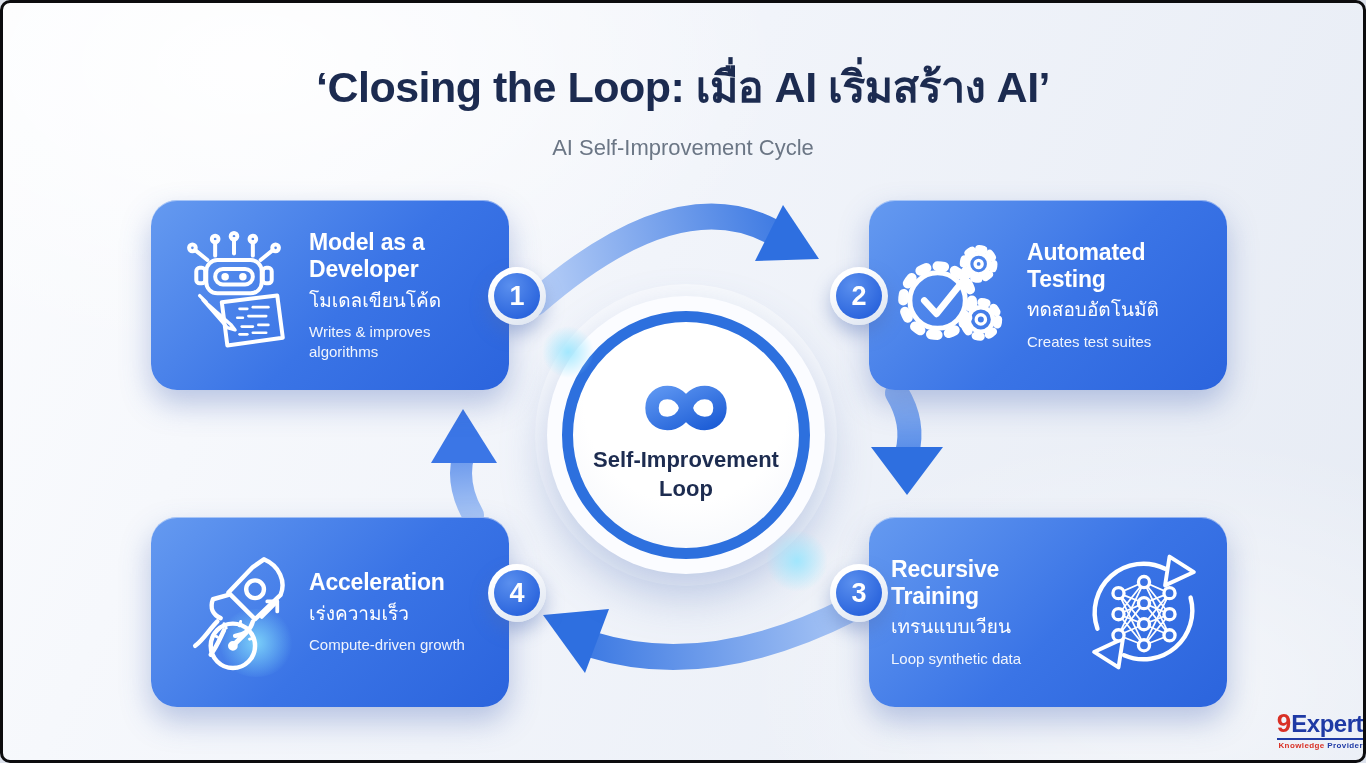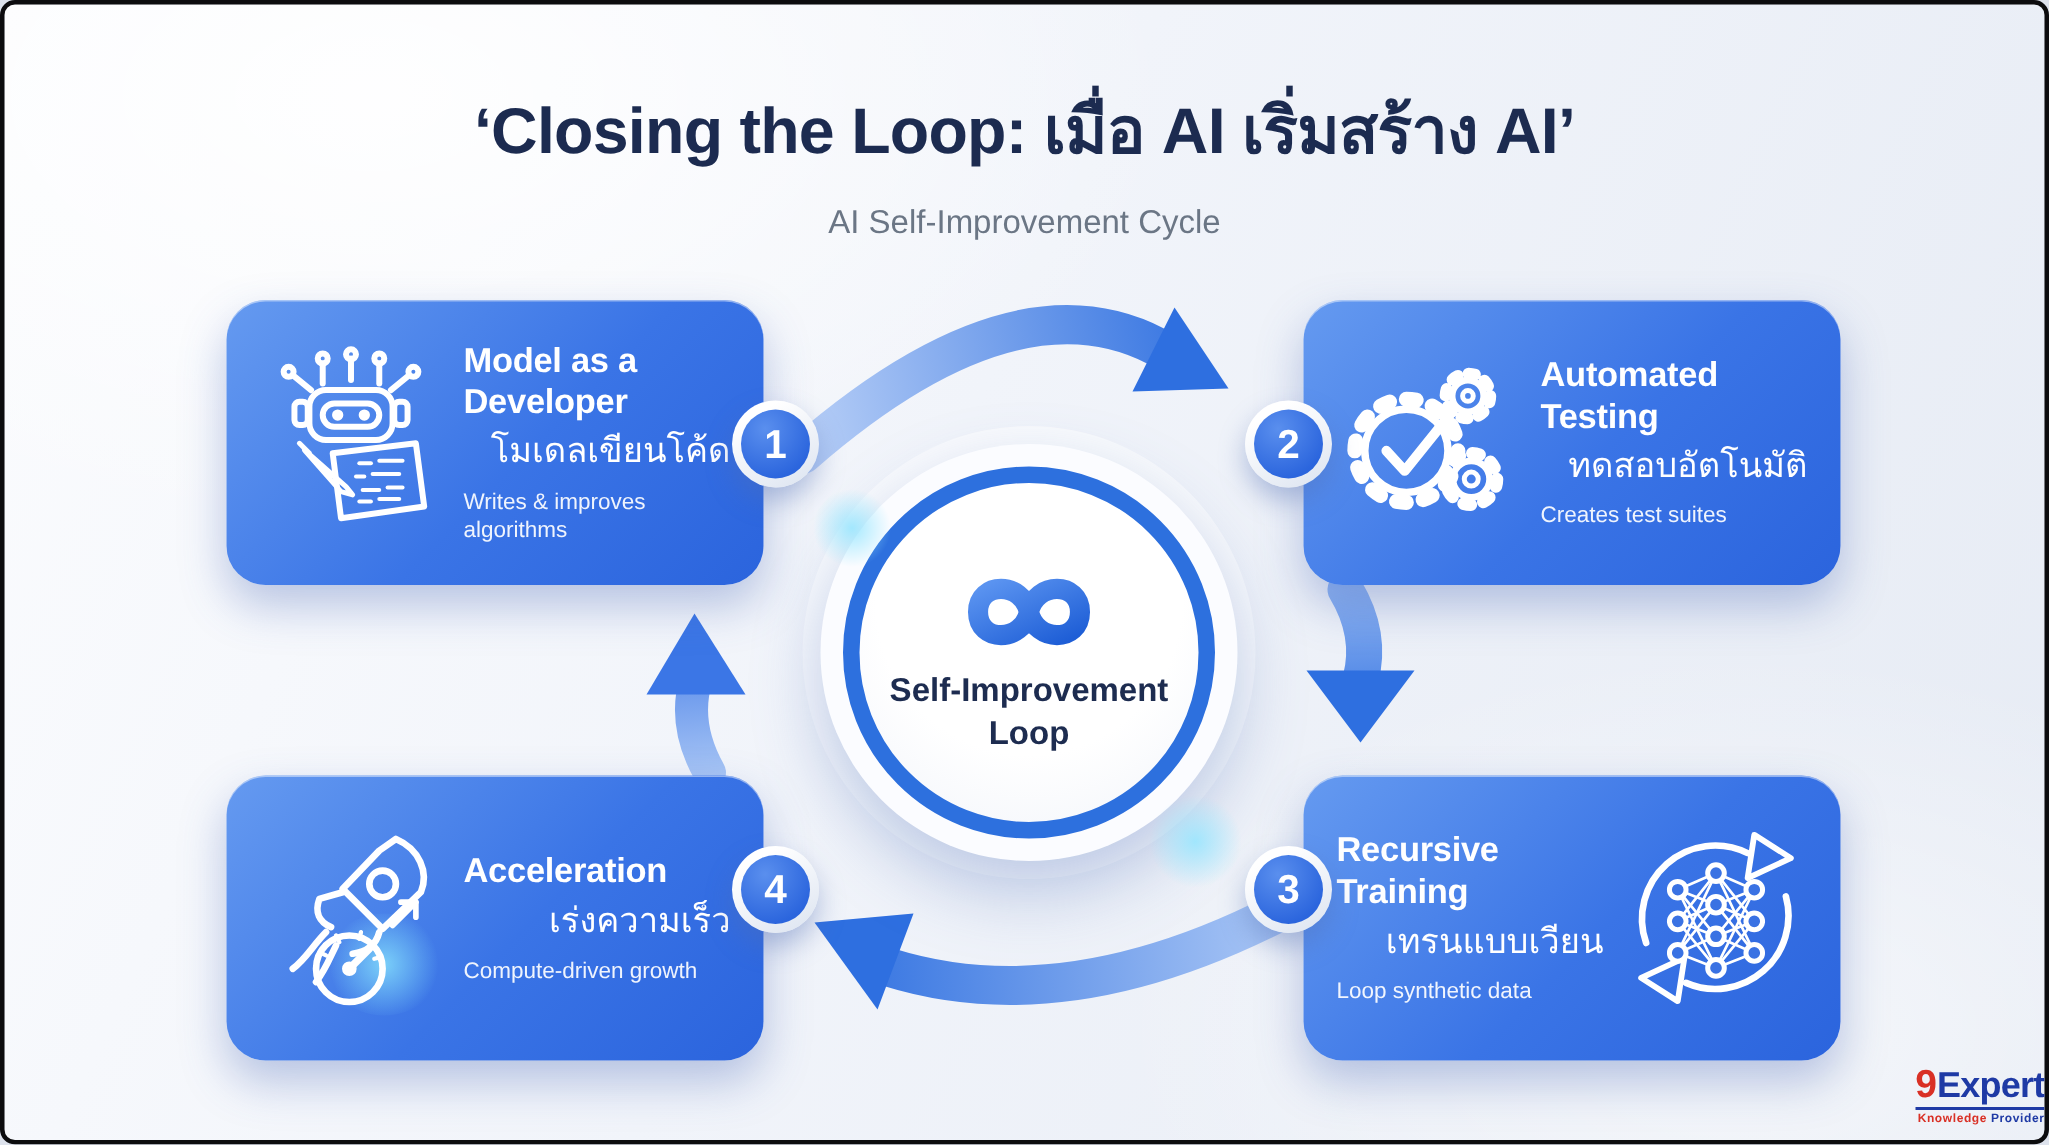--- a/index.html
+++ b/index.html
@@ -31,21 +31,21 @@
   }
   .card1 { left:148px; top:197px; }
   .card2 { left:866px; top:197px; }
   .card3 { left:866px; top:514px; }
   .card4 { left:148px; top:514px; }
   .card3 .icon-box { order:2; } .card3 .txt { order:1; }
   .icon-box { width:122px; height:130px; flex:0 0 auto; position:relative; }
   .icon-box svg { width:100%; height:100%; }
   .txt { flex:1; min-width:0; }
   .txt h2 { margin:0; font-size:23px; font-weight:700; line-height:1.18; letter-spacing:-.2px; }
-  .txt .th { margin-top:6px; font-size:23px; font-weight:500; line-height:1.2;text-align:right; }
+  .txt .th { margin-top:6px; font-size:19px; font-weight:500; line-height:1.2; }
   .txt p  { margin:10px 0 0 0; font-size:15px; line-height:1.28; color:rgba(255,255,255,.92); font-weight:400; }
 
   
   .badge {
     position:absolute; width:58px; height:58px; border-radius:50%; z-index:4;
     background:linear-gradient(150deg,#ffffff 20%,#dbe3f0 100%);
     box-shadow:0 9px 18px rgba(80,110,180,.4);
     display:flex; align-items:center; justify-content:center;
   }
   .badge .inner {

